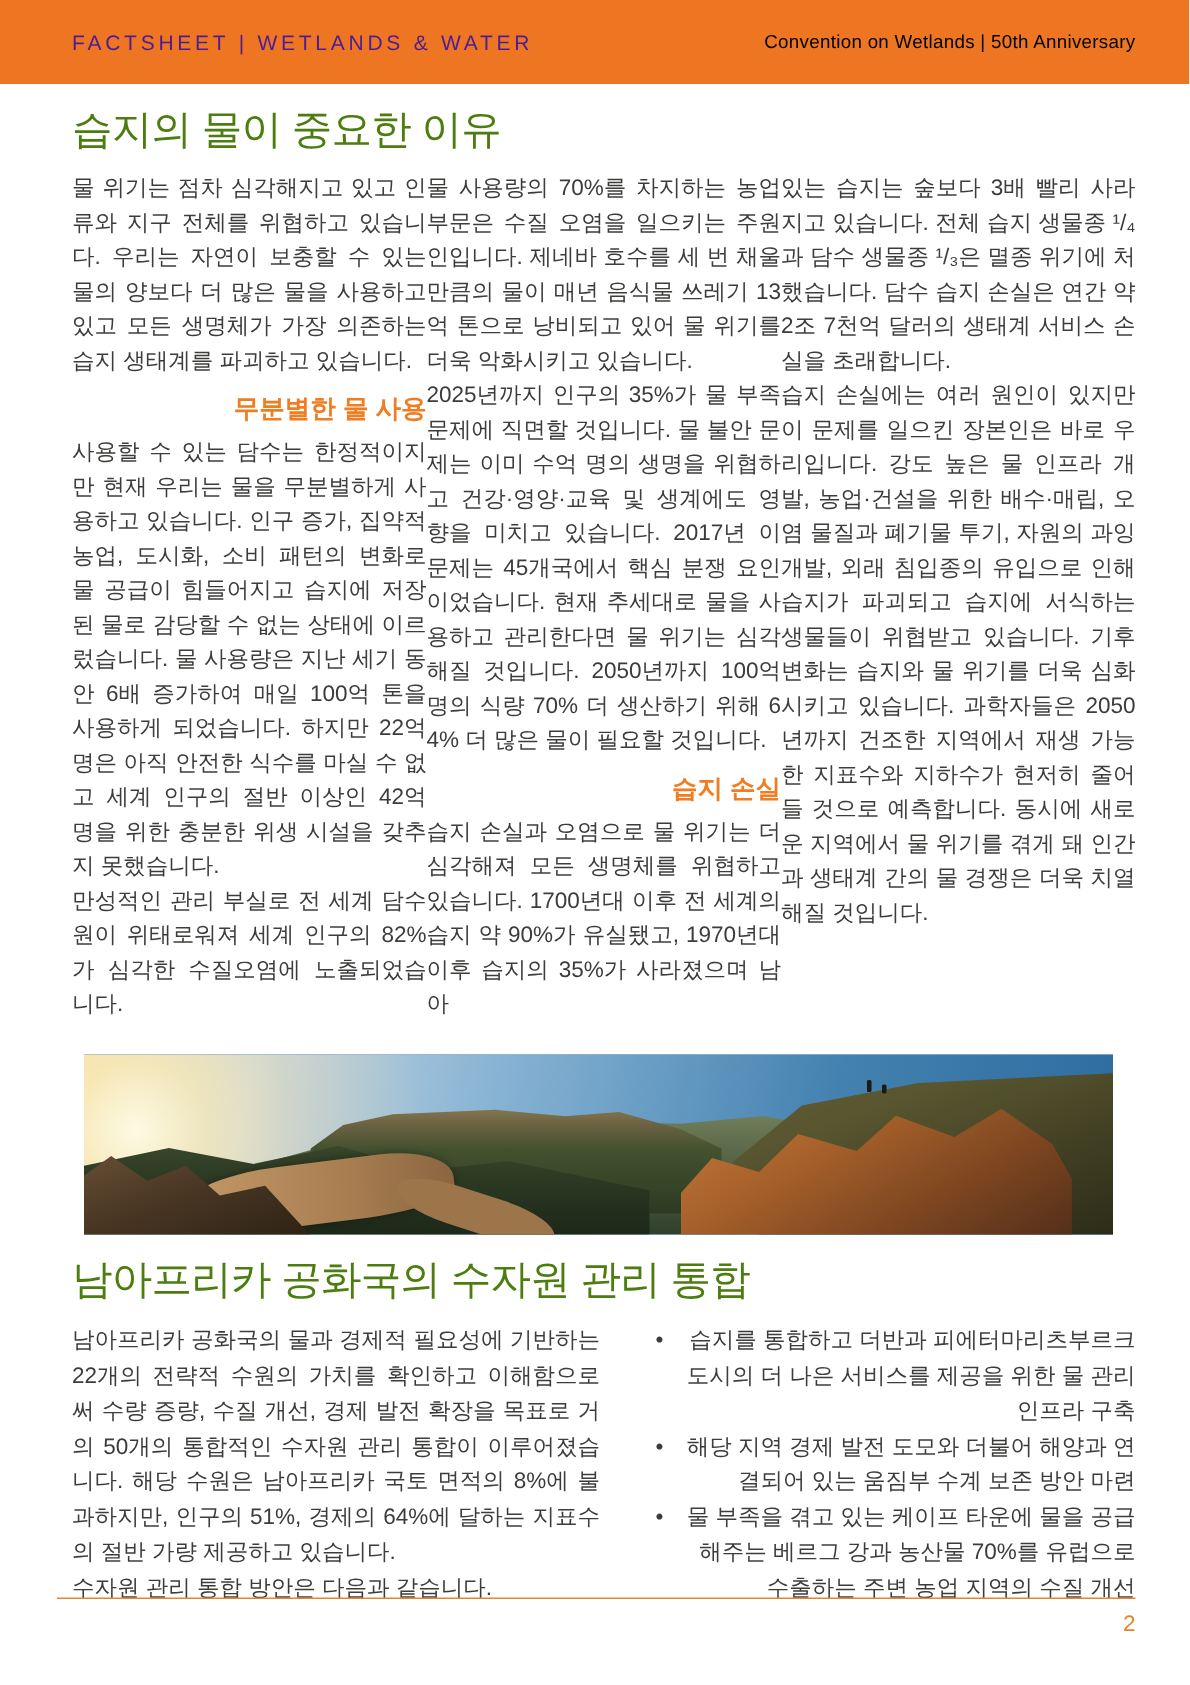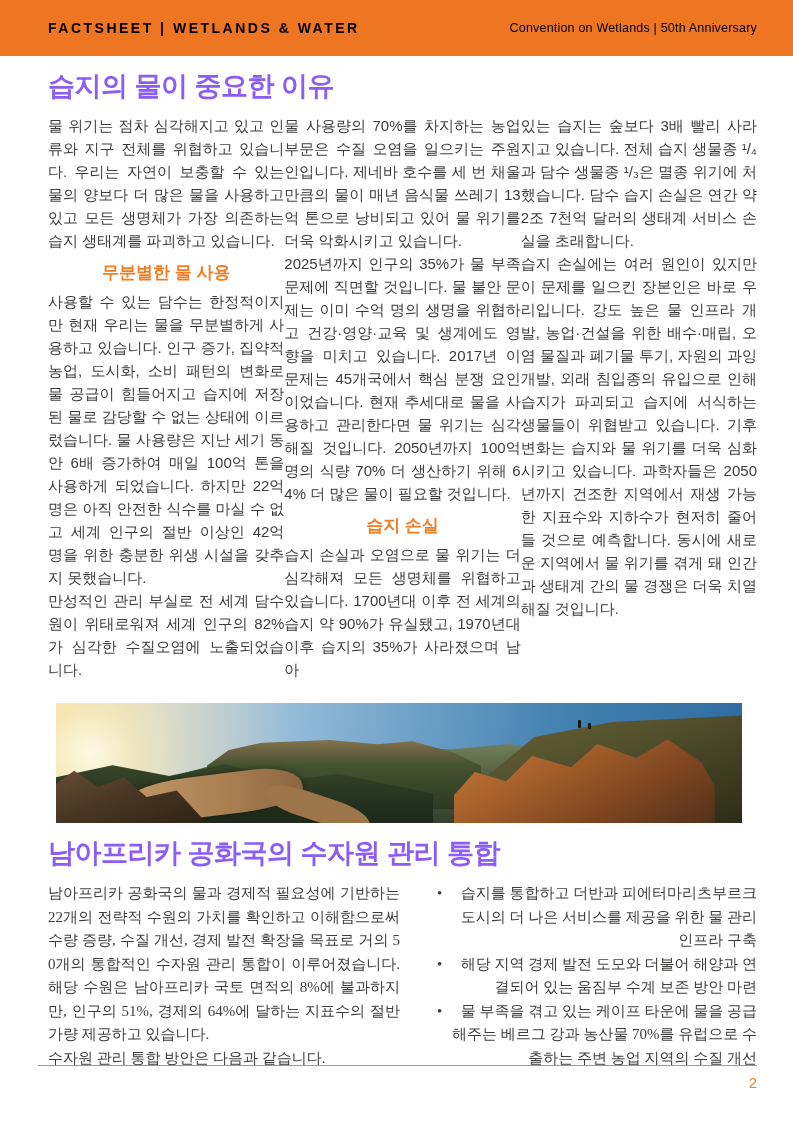--- a/index.html
+++ b/index.html
@@ -13,37 +13,37 @@
   }
   .page { width:793px; height:1123px; position:relative; background:#fff; }
 
   
   .topbar {
     background:#EE7623;
     height:56px;
     display:flex; align-items:center; justify-content:space-between;
     padding:0 36px 0 48px; box-sizing:border-box;
   }
-  .topbar-left  { color:#000000; font-weight:bold; font-size:14px; letter-spacing:2.5px; }
+  .topbar-left  { color:#4c1d95; font-weight:normal; font-size:14px; letter-spacing:2.5px; }
   .topbar-right { color:#000000; font-size:12.5px; letter-spacing:0.2px; }
 
   .content { padding:0 36px 0 48px; }
 
   .sec-title {
-    color:#8b5cf6; font-size:27px; font-weight:bold;
+    color:#4d7c0f; font-size:27px; font-weight:normal;
     margin:15px 0 0 0; letter-spacing:-0.5px; line-height:1.15;
   }
 
   
   .cols3 { display:flex; margin-top:12px; }
   .col { flex:1; font-size:15px; line-height:23px; text-align:justify; word-break:break-all; }
   .col p { margin:0; }
   .subhead {
     color:#F07D22; font-size:17px; font-weight:bold;
-    margin:11px 0 7px 0; text-align:center; line-height:1.2;
+    margin:11px 0 7px 0; text-align:right; line-height:1.2;
   }
 
   
   .photo {
     position:relative; overflow:hidden;
     width:686px; height:120px;
     margin:22px 0 0 8px;
     background:#35688f;
   }
   .photo > div { position:absolute; }
@@ -93,21 +93,21 @@
   .ph-rocks-left {
     left:0; bottom:0; width:22%; height:55%;
     background:linear-gradient(160deg,#6d5438 0%,#4a3724 50%,#2e2315 100%);
     clip-path:polygon(0 40%,12% 20%,28% 45%,45% 30%,60% 60%,80% 50%,100% 100%,0 100%);
   }
   .ph-figure { width:3px; height:8px; background:#1d1a14; top:14%; border-radius:1px; }
   .ph-figure.f1 { right:23.5%; }
   .ph-figure.f2 { right:22%; top:16%; height:6px; }
 
   
-  .cols2 { display:flex; gap:36px; margin-top:13px;font-family:Liberation Serif, serif; }
+  .cols2 { display:flex; gap:36px; margin-top:13px; }
   .col-left  { width:352px; font-size:15px; line-height:23.5px; text-align:justify; word-break:break-all; }
   .col-left p { margin:0; }
   .col-right { flex:1; font-size:15px; line-height:23.5px; }
   .bullets { margin:0; padding:0; list-style:none;text-align:right; }
   .bullets li { position:relative; padding-left:15px; margin:0; }
   .bullets li::before { content:"\2022"; position:absolute; left:1px; top:0; color:#3c3c3b; }
 
   
   .footer-line { position:absolute; left:38px; right:36px; top:1065px; border-top:1.3px solid #E8832E; }
   .page-number { position:absolute; top:1074px; right:36px; color:#E8832E; font-size:15px; }

